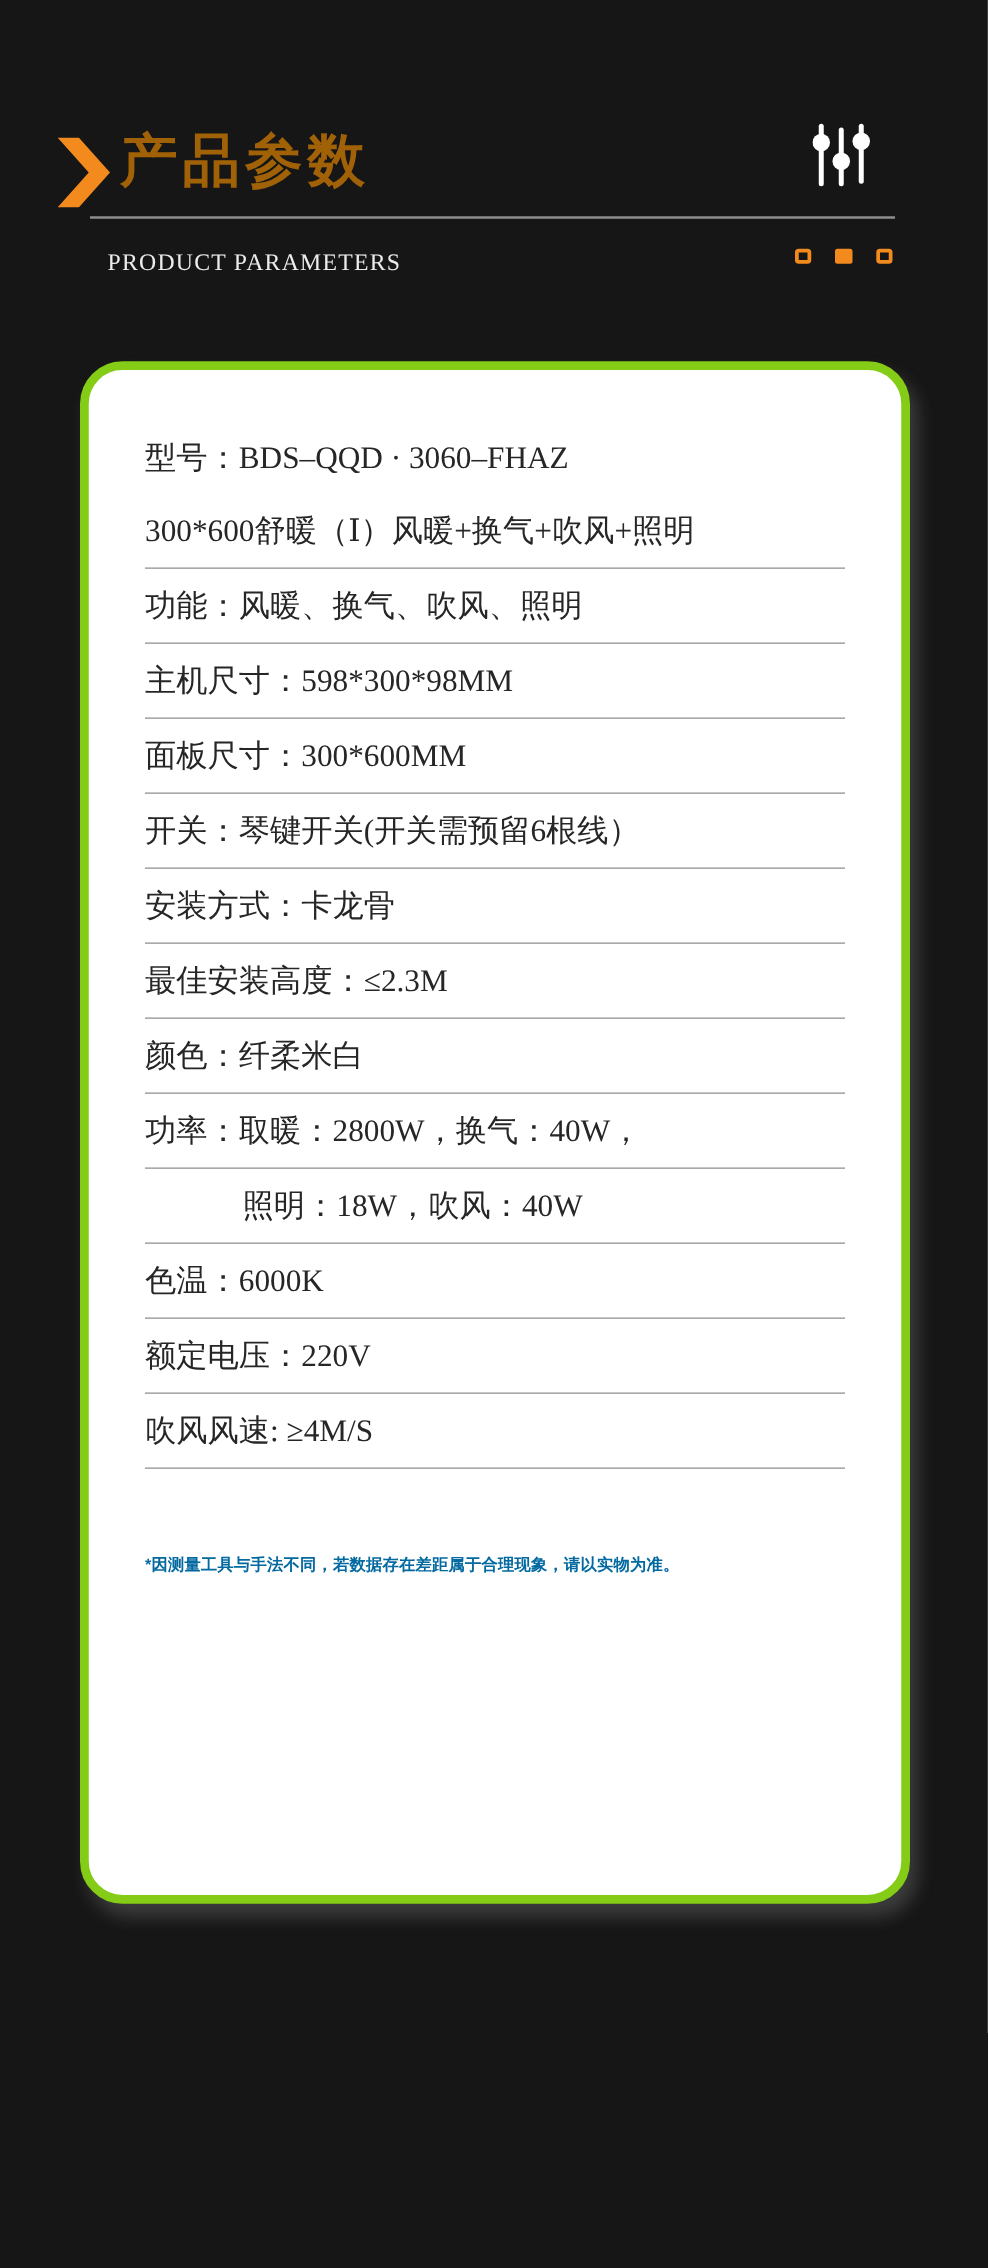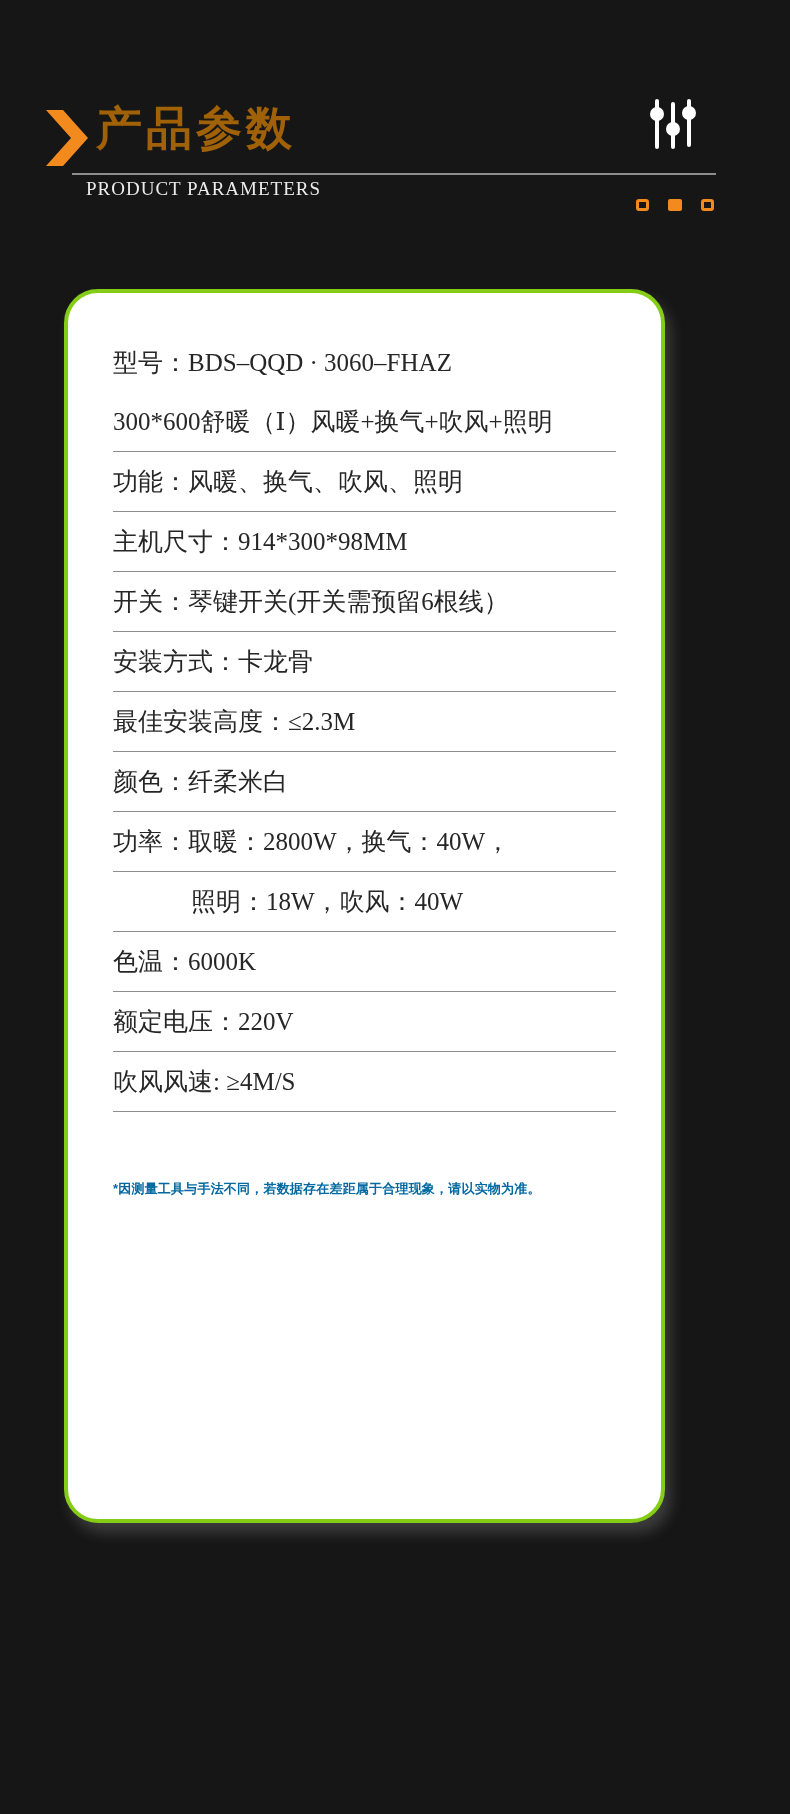--- a/index.html
+++ b/index.html
@@ -17,35 +17,35 @@
     font-family:"Liberation Sans","DejaVu Sans",sans-serif;
     font-weight:bold;font-size:46px;line-height:56px;
     color:#a16207;letter-spacing:4px;white-space:nowrap;
   }
   .sliders{position:absolute;left:650px;top:98px;width:46px;height:52px;}
   .header-divider{
     position:absolute;left:72px;top:173px;width:644px;height:2px;
     background:#8d8d8d;
   }
   .page-subtitle{
-    position:absolute;left:86px;top:178px;
+    position:absolute;left:86px;top:200px;
     font-size:19px;color:#ececec;letter-spacing:1px;white-space:nowrap;
   }
   .markers{
     position:absolute;left:636px;top:199px;
     display:flex;align-items:center;gap:19px;
   }
   .marker{width:7px;height:6px;border:3px solid #F28A1E;border-radius:3px;}
   .marker.filled{width:14px;height:12px;border:none;background:#F28A1E;border-radius:2px;}
   
   .card{
     position:absolute;left:64px;top:289px;
-    width:601px;height:1234px;box-sizing:border-box;
+    width:664px;height:1234px;box-sizing:border-box;
     background:#ffffff;
-    border:4px solid #84cc16;border-radius:34px;
+    border:7px solid #84cc16;border-radius:34px;
     padding:40px 45px 0 45px;
     box-shadow:6px 10px 14px rgba(150,150,150,0.30);
   }
   .row{
     height:59px;display:flex;align-items:center;
     border-bottom:1px solid #8e8e8e;
     font-size:25px;color:#262626;white-space:nowrap;
   }
   .row.no-line{border-bottom:none;}
   .row.indent{padding-left:78px;}
@@ -90,21 +90,24 @@
     <div class="row no-line">
         <span>型号：BDS–QQD · 3060–FHAZ</span>
       </div>
     <div class="row">
         <span>300*600舒暖（Ⅰ）风暖+换气+吹风+照明</span>
       </div>
     <div class="row">
         <span>功能：风暖、换气、吹风、照明</span>
       </div>
     <div class="row">
-        <span>主机尺寸：914*300*98MM</span>
+        <span>主机尺寸：598*300*98MM</span>
+      </div>
+    <div class="row">
+        <span>面板尺寸：300*600MM</span>
       </div>
     <div class="row">
         <span>开关：琴键开关(开关需预留6根线）</span>
       </div>
     <div class="row">
         <span>安装方式：卡龙骨</span>
       </div>
     <div class="row">
         <span>最佳安装高度：≤2.3M</span>
       </div>

